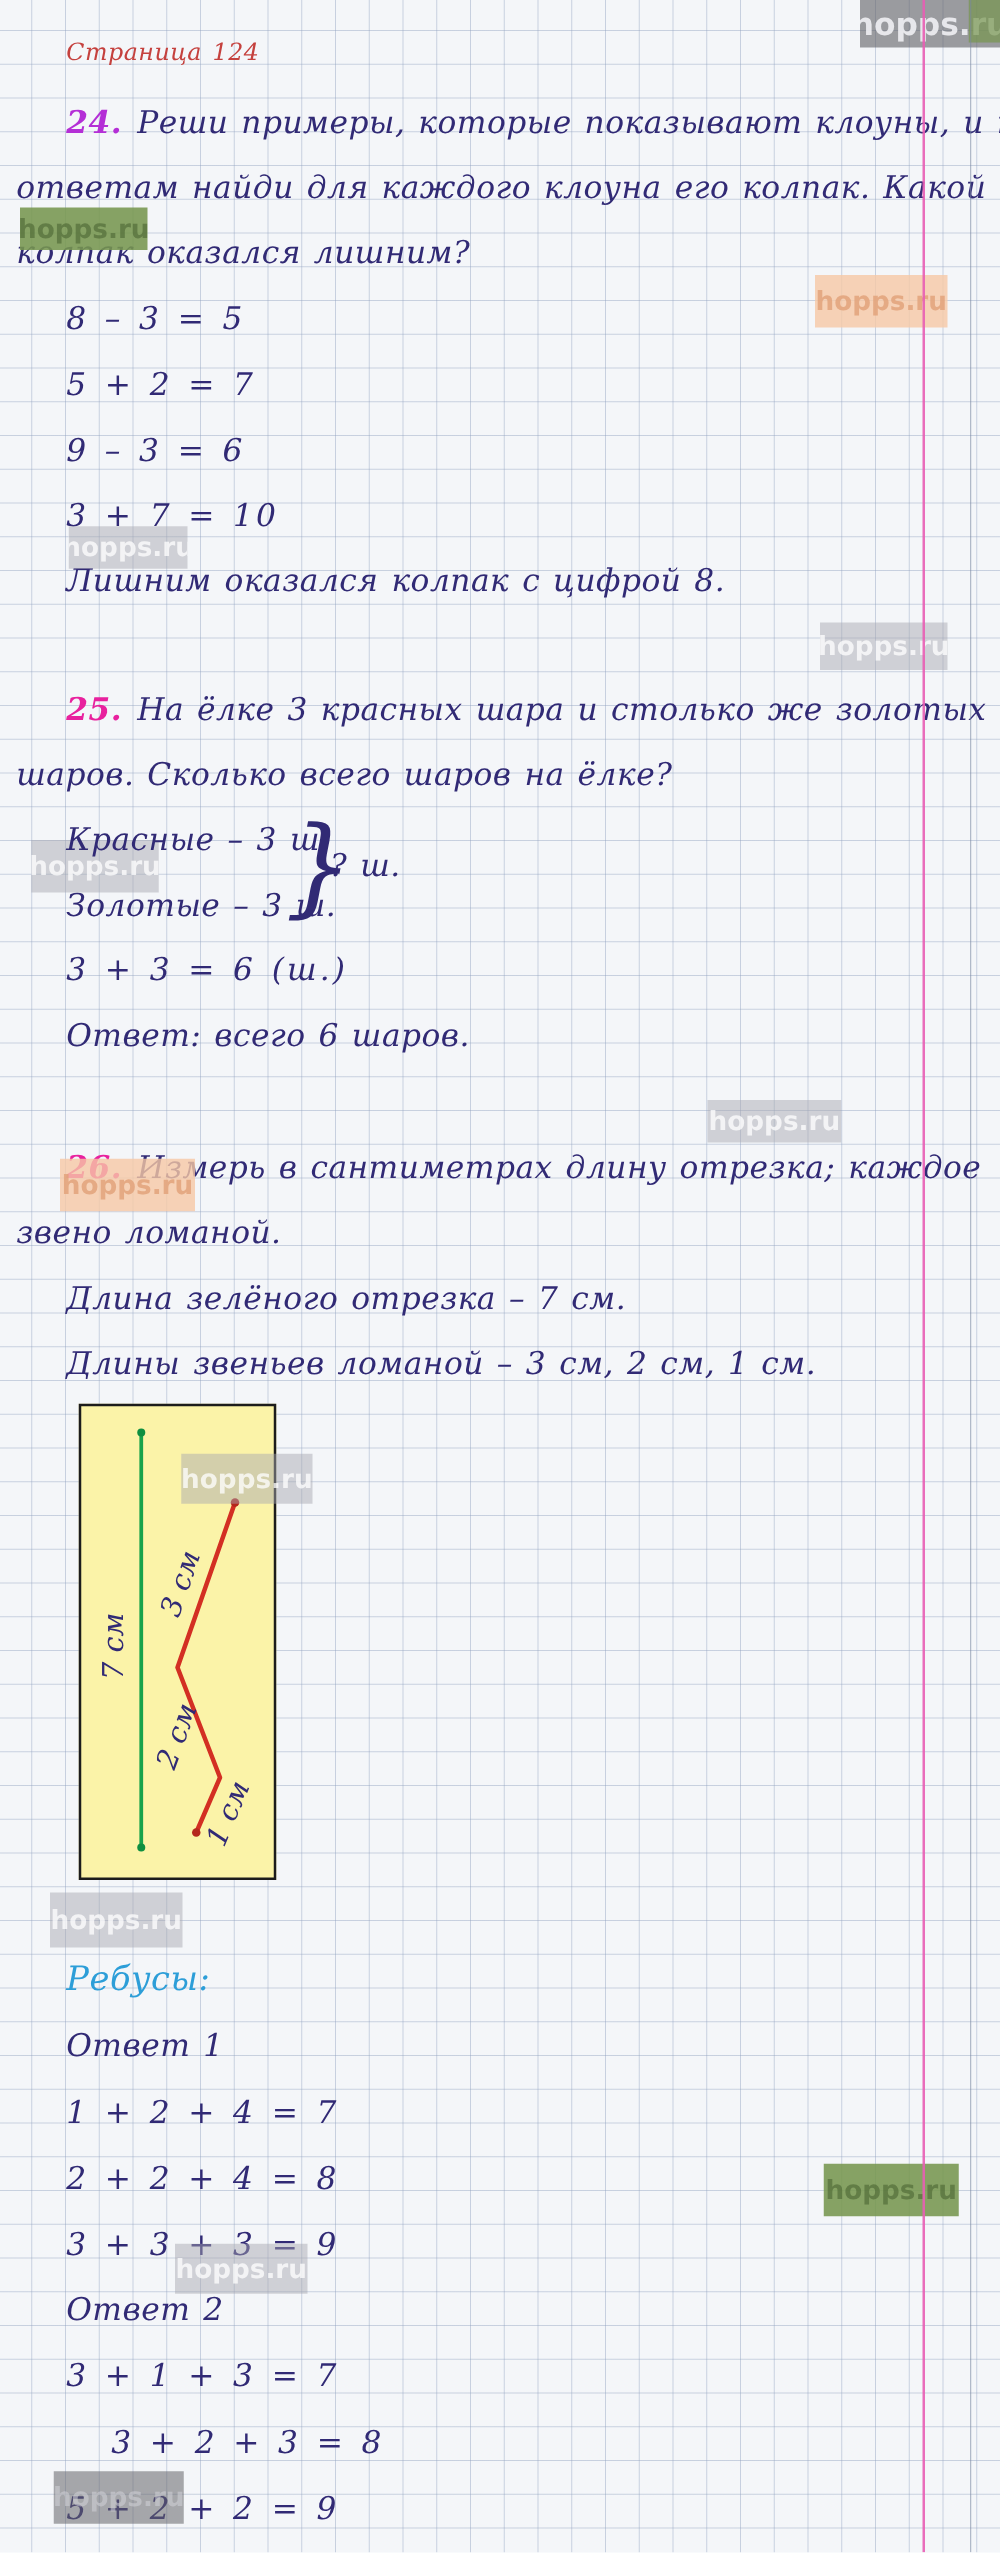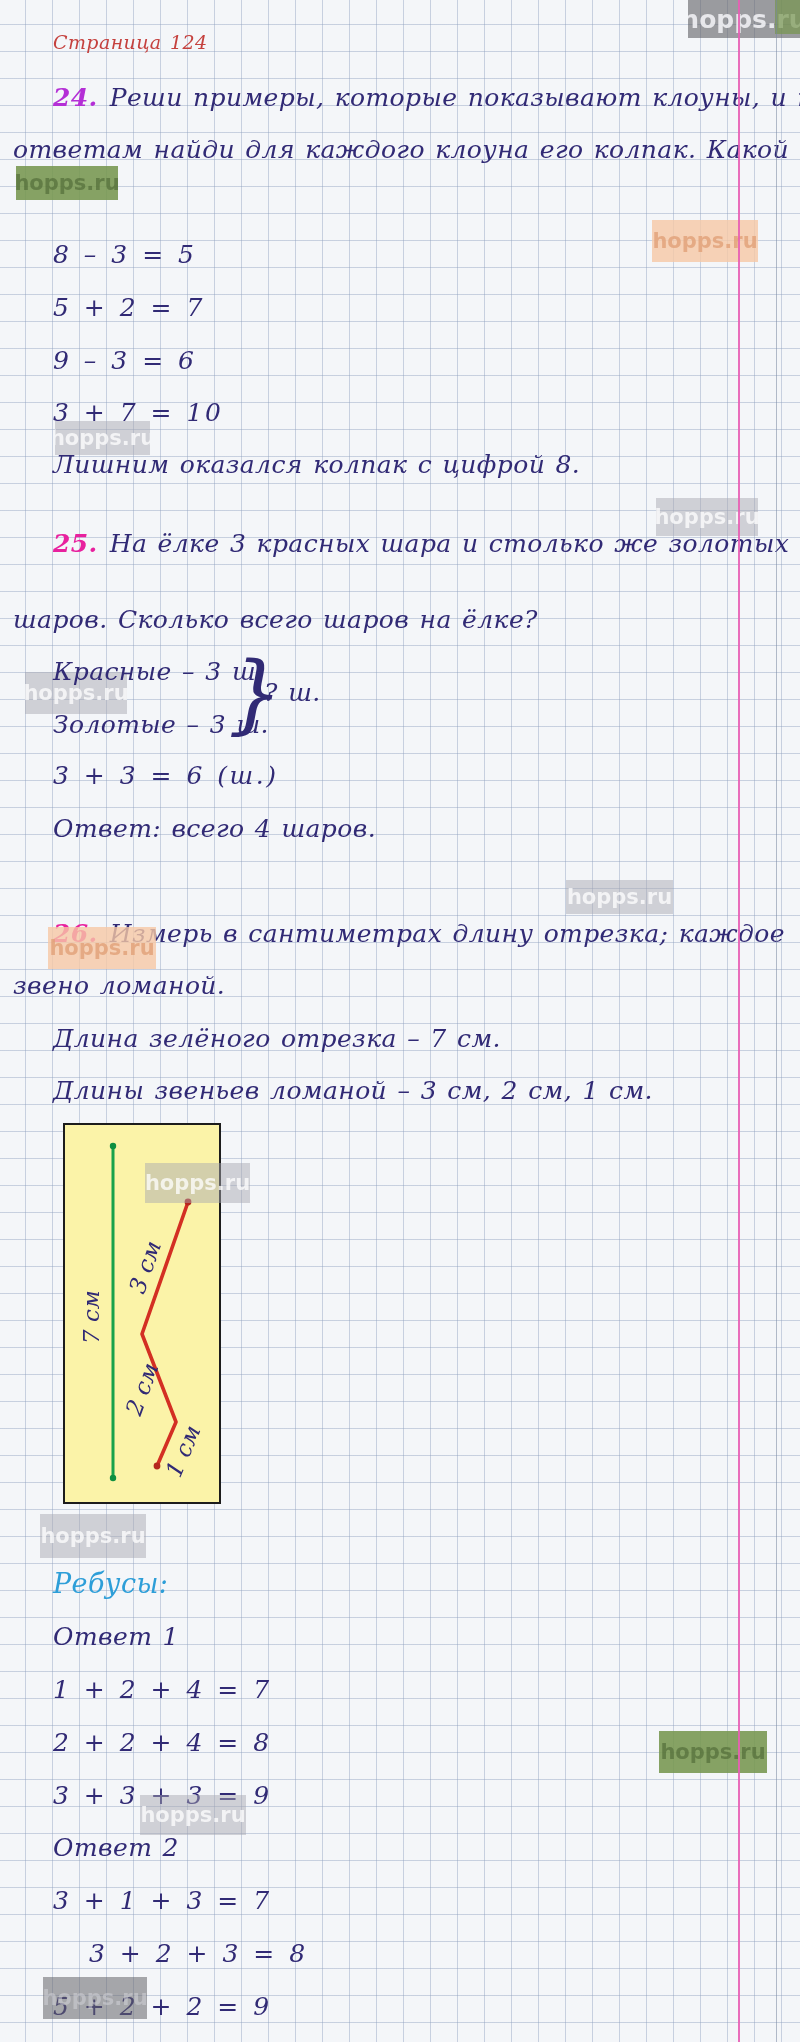--- a/index.html
+++ b/index.html
@@ -62,35 +62,36 @@
 <div class="page">
 
   <div class="wm wm-gray" style="left:25px;top:672px;width:102px;height:42px;">
       <span>hopps.ru</span>
     </div>
 
   <div class="hand title-red" style="left:53px;top:28px;">Страница 124</div>
 
   <div class="hand" style="left:53px;top:84px;"><span class="tasknum num24">24.</span><span>Реши примеры, которые показывают клоуны, и по</span></div>
   <div class="hand" style="left:13px;top:136px;">ответам найди для каждого клоуна его колпак. Какой</div>
+  <div class="hand" style="left:13px;top:188px;">колпак оказался лишним?</div>
 
   <div class="hand eq" style="left:53px;top:241px;">8 – 3 = 5</div>
   <div class="hand eq" style="left:53px;top:294px;">5 + 2 = 7</div>
   <div class="hand eq" style="left:53px;top:347px;">9 – 3 = 6</div>
   <div class="hand eq" style="left:53px;top:399px;">3 + 7 = 10</div>
   <div class="hand" style="left:53px;top:451px;text-align:right;">Лишним оказался колпак с цифрой 8.</div>
 
-  <div class="hand" style="left:53px;top:530px;text-align:center;"><span class="tasknum num25">25.</span><span>На ёлке 3 красных шара и столько же золотых</span></div>
+  <div class="hand" style="left:53px;top:554px;text-align:center;"><span class="tasknum num25">25.</span><span>На ёлке 3 красных шара и столько же золотых</span></div>
   <div class="hand" style="left:13px;top:606px;">шаров. Сколько всего шаров на ёлке?</div>
   <div class="hand" style="left:53px;top:658px;">Красные – 3 ш.</div>
   <div class="hand" style="left:53px;top:711px;">Золотые – 3 ш.</div>
   <div class="hand brace" style="left:228px;top:650px;">}</div>
   <div class="hand" style="left:264px;top:679px;">? ш.</div>
   <div class="hand eq" style="left:53px;top:762px;">3 + 3 = 6 (ш.)</div>
-  <div class="hand" style="left:53px;top:815px;">Ответ: всего 4 шаров.</div>
+  <div class="hand" style="left:53px;top:815px;">Ответ: всего 6 шаров.</div>
 
   <div class="hand" style="left:53px;top:920px;"><span class="tasknum num26">26.</span><span>Измерь в сантиметрах длину отрезка; каждое</span></div>
   <div class="hand" style="left:13px;top:972px;">звено ломаной.</div>
   <div class="hand" style="left:53px;top:1025px;">Длина зелёного отрезка – 7 см.</div>
   <div class="hand" style="left:53px;top:1077px;">Длины звеньев ломаной – 3 см, 2 см, 1 см.</div>
 
   <div class="figure-box">
     <svg width="153" height="376" viewBox="0 0 153 376" style="position:absolute;left:0;top:0;">
       <line x1="48" y1="21" x2="48" y2="353" stroke="#17a24b" stroke-width="3"></line>
       <circle cx="48" cy="21" r="3.2" fill="#0e8f40"></circle>

